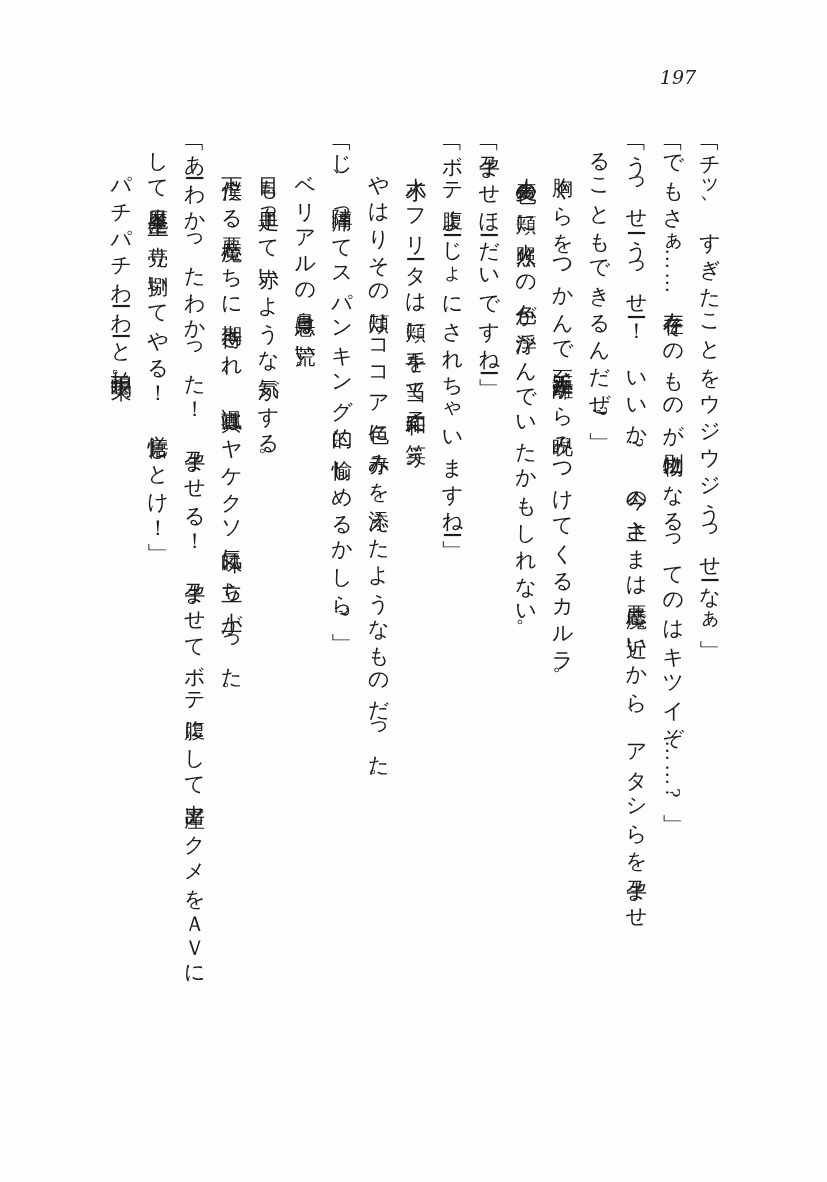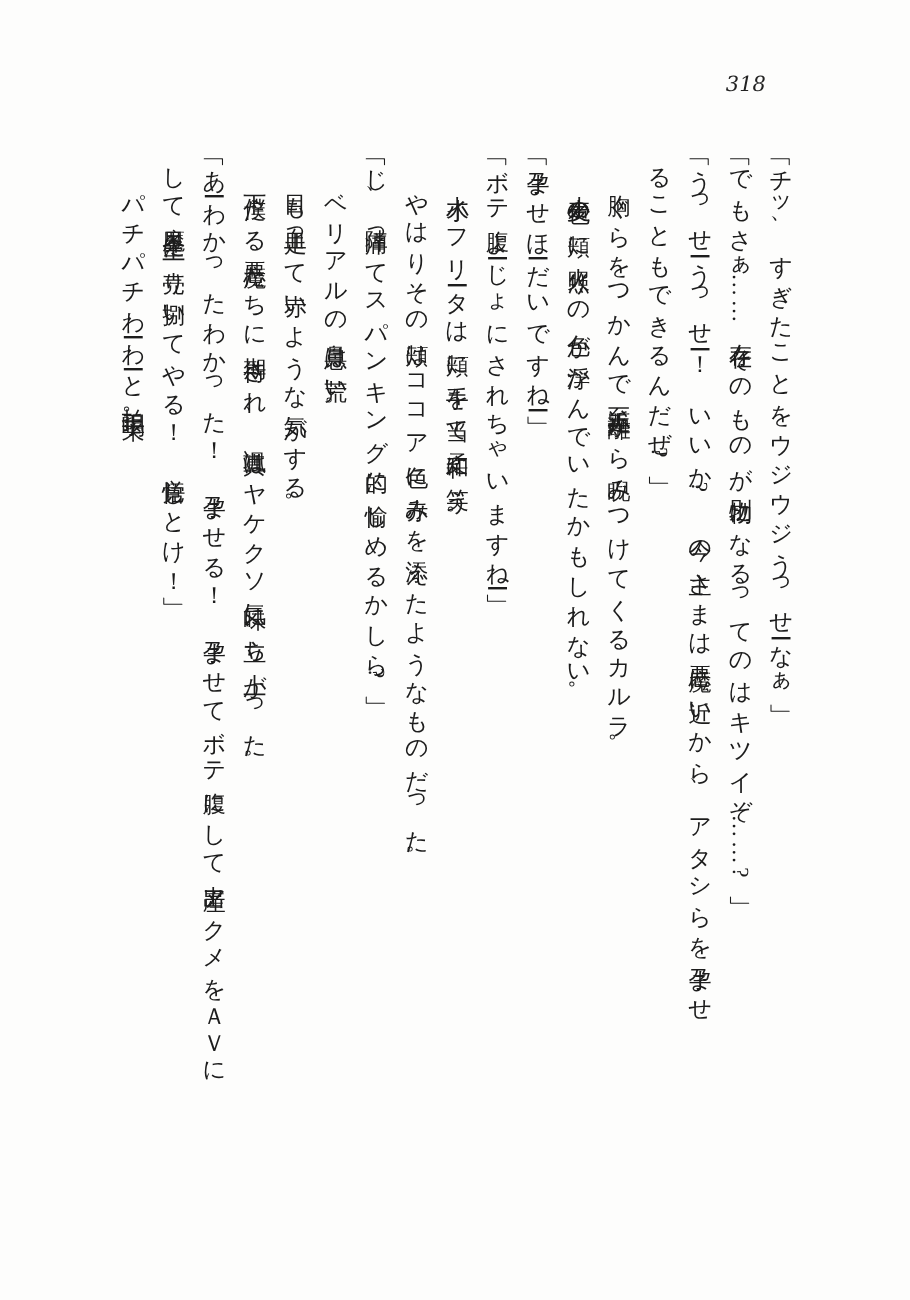--- a/index.html
+++ b/index.html
@@ -44,21 +44,21 @@
     margin: 0;
     padding: 0;
     line-height: 36.8px;
     white-space: nowrap;
   }
 </style>
 </head>
 <body>
 
 <div class="book-page">
-  <div class="page-number">318</div>
+  <div class="page-number">197</div>
 
   <div class="text-block">
     <p class="text-line">「チッ、すぎたことをウジウジうっせーなぁ」</p>
       <p class="text-line">「でもさぁ……存在そのものが別物になるってのはキツイぞ……?」</p>
       <p class="text-line">「うっせーうっせー！　いいか?　今の主さまは悪魔に近いから、アタシらを孕ませ</p>
       <p class="text-line">ることもできるんだぜ?」</p>
       <p class="text-line">　胸ぐらをつかんで至近距離から睨みつけてくるカルラ。</p>
       <p class="text-line">　小麦色の頬に火照りの色が浮かんでいたかもしれない。</p>
       <p class="text-line">「孕ませほーだいですねー」</p>
       <p class="text-line">「ボテ腹よーじょにされちゃいますねー」</p>

